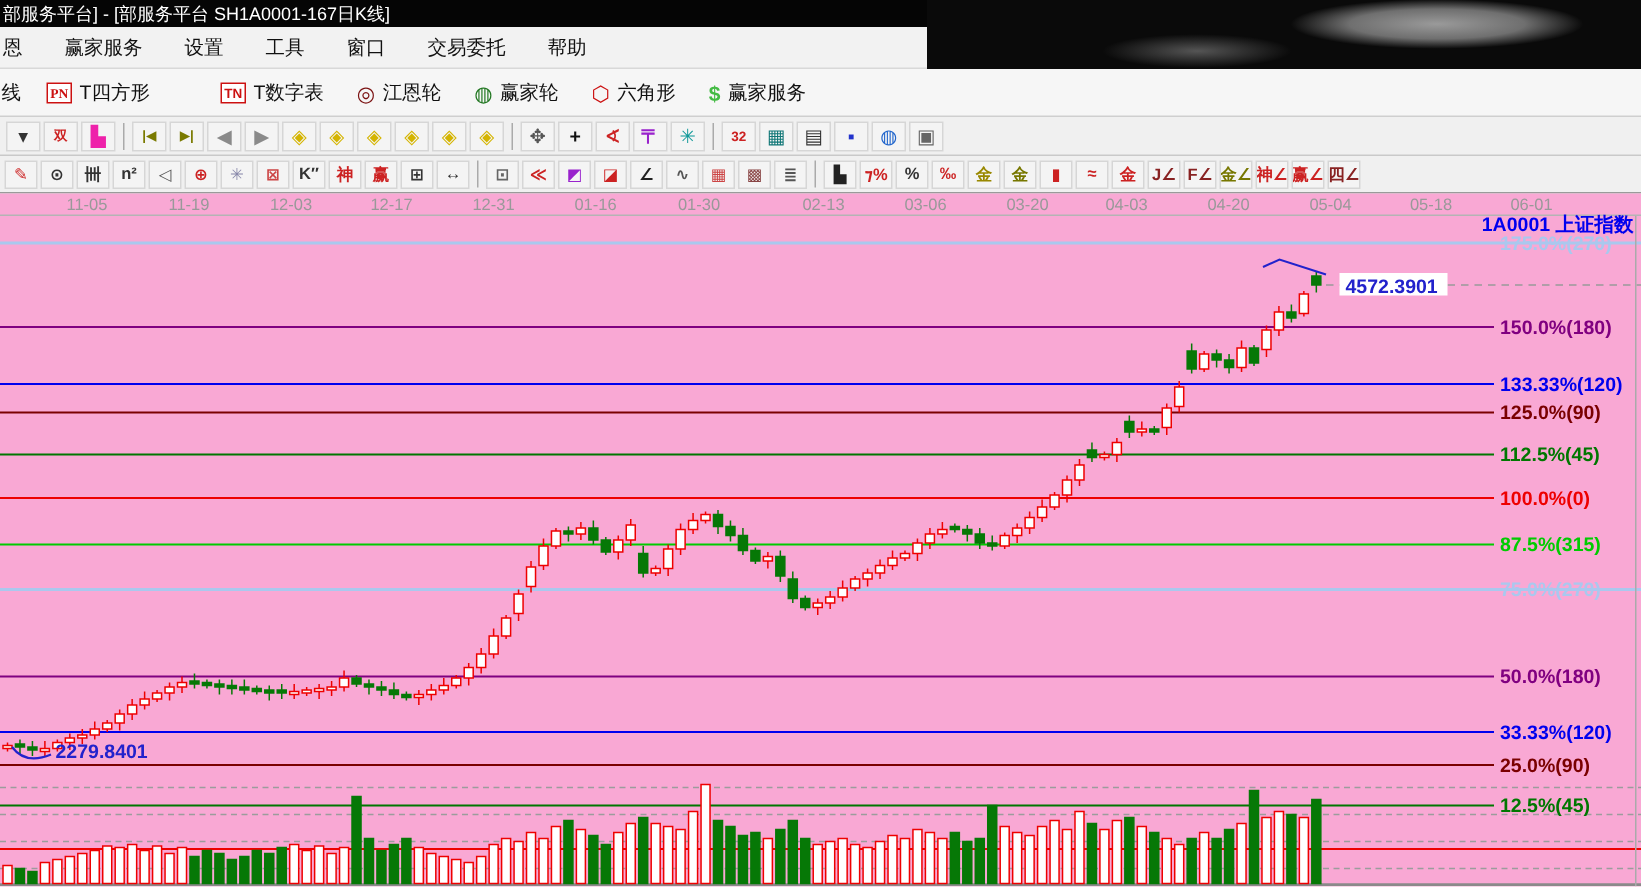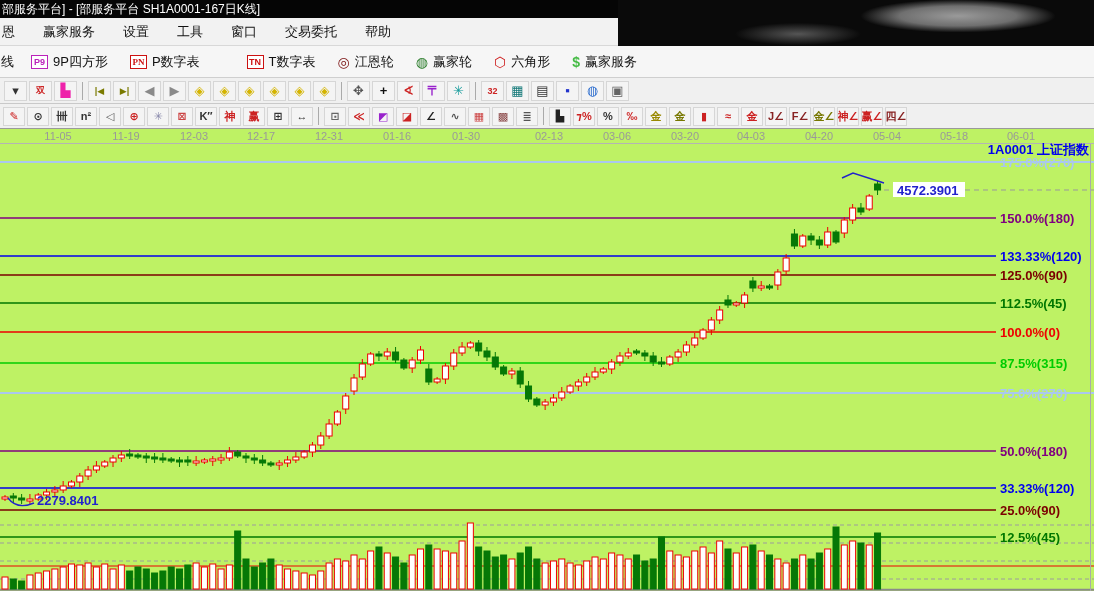--- a/index.html
+++ b/index.html
@@ -46,21 +46,21 @@
 
   
   #dark-corner { position:absolute; left:618px; top:0; width:476px; height:46px;
     background:
       radial-gradient(ellipse 130px 22px at 340px 16px, #9a9a9a 0%, #6f6f6f 45%, rgba(20,20,20,0) 75%),
       radial-gradient(ellipse 90px 16px at 180px 34px, #555 0%, rgba(20,20,20,0) 70%),
       #0a0a0a; }
 
   
   #chart-wrap { position:absolute; left:0; top:129px; width:1094px; height:462px;
-    background:#bef264; }
+    background:#f9a8d4; }
   svg text { font-family:"Liberation Sans","DejaVu Sans",sans-serif; }
 </style>
 </head>
 <body>
 
 <div id="app">
   <div id="titlebar">
     <span>部服务平台] - [部服务平台  SH1A0001-167日K线]</span>
   </div>
 
@@ -70,26 +70,22 @@
       <span class="menu-item">设置</span>
       <span class="menu-item">工具</span>
       <span class="menu-item">窗口</span>
       <span class="menu-item">交易委托</span>
       <span class="menu-item">帮助</span>
     </div>
 
   <div id="tb1">
     <span class="tb1-lead">线</span>
       <span class="tb1-btn">
-        <span class="badge" style="color: rgb(187, 34, 187);">P9</span>
-        <span>9P四方形</span>
-      </span>
-      <span class="tb1-btn">
         <span class="badge" style="color: rgb(204, 17, 17); font-family: Liberation Serif, serif;">PN</span>
-        <span>P数字表</span>
+        <span>T四方形</span>
       </span>
       <span class="tb1-btn">
         <span class="badge" style="color: rgb(204, 17, 17); margin-left: 25px;">TN</span>
         <span>T数字表</span>
       </span>
       <span class="tb1-btn">
         <span class="tb1-glyph" style="color: rgb(122, 16, 16);">◎</span>
         <span>江恩轮</span>
       </span>
       <span class="tb1-btn">

